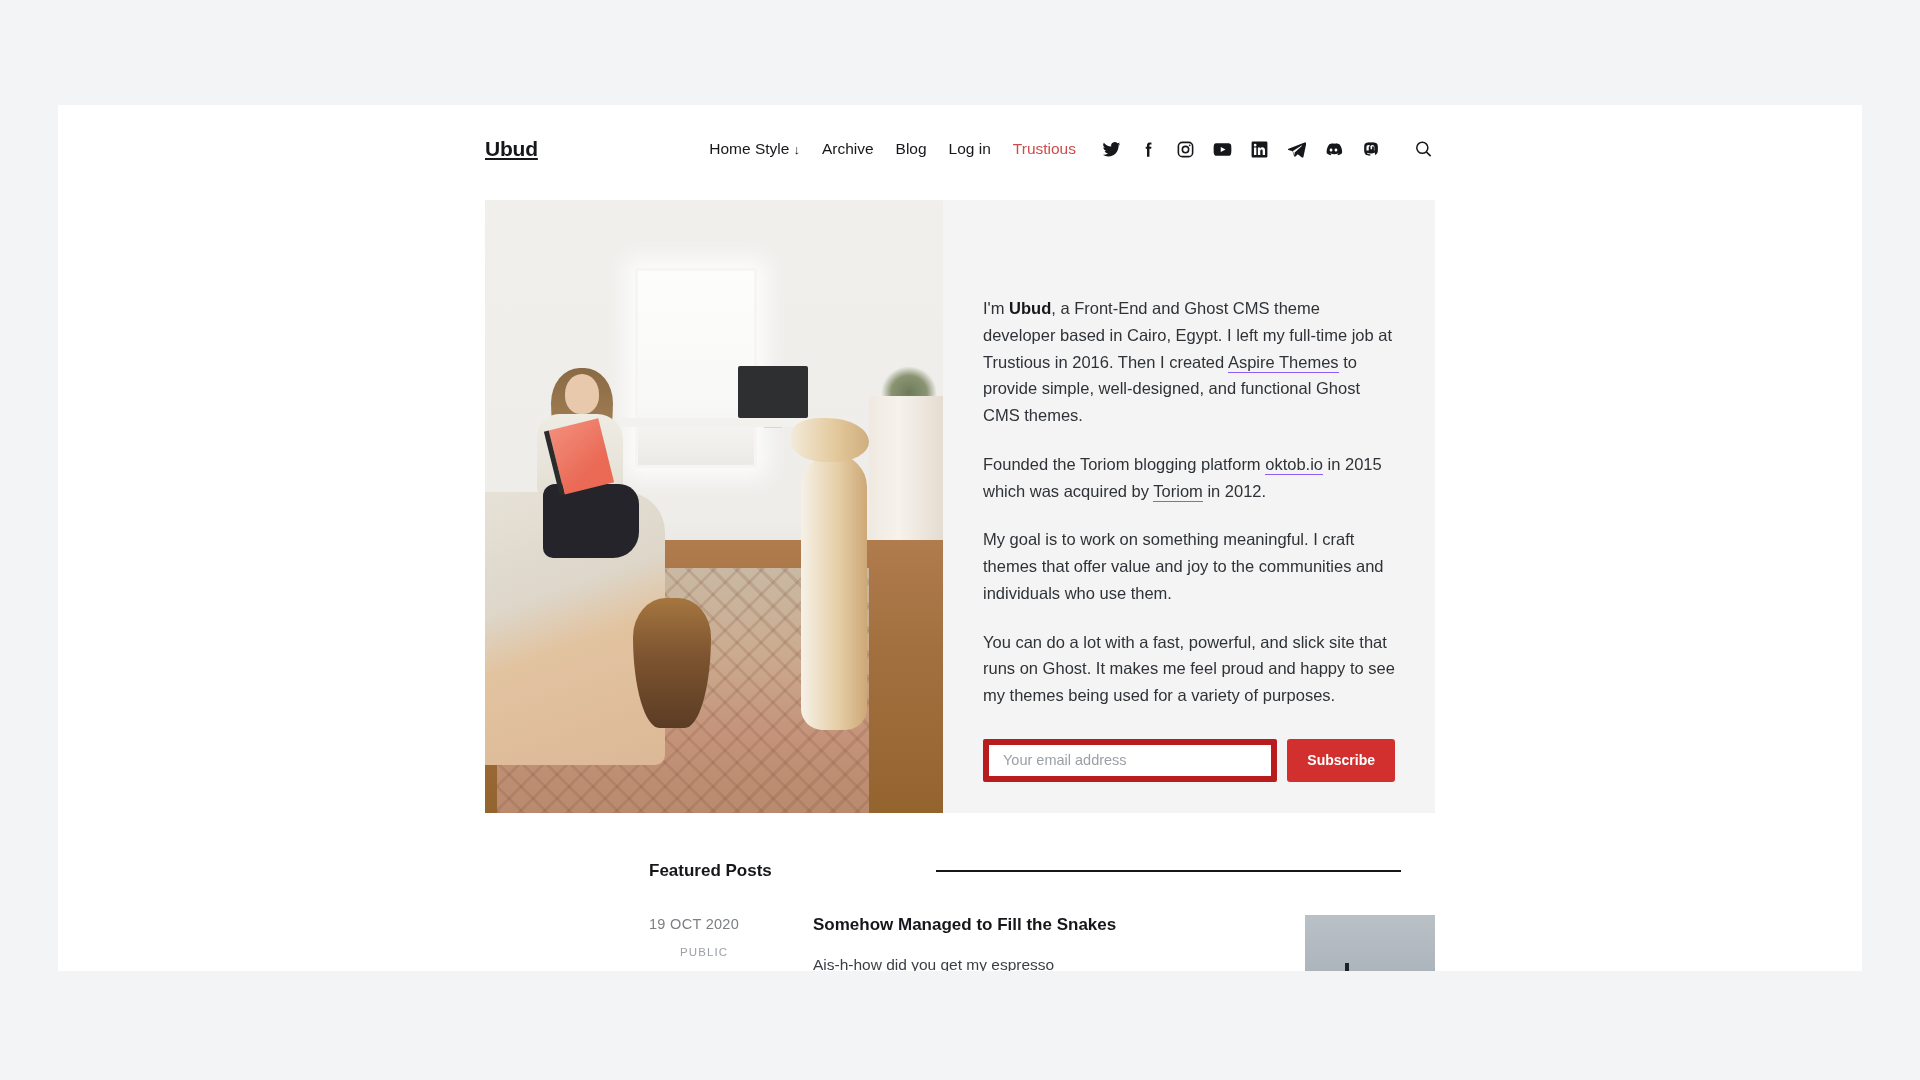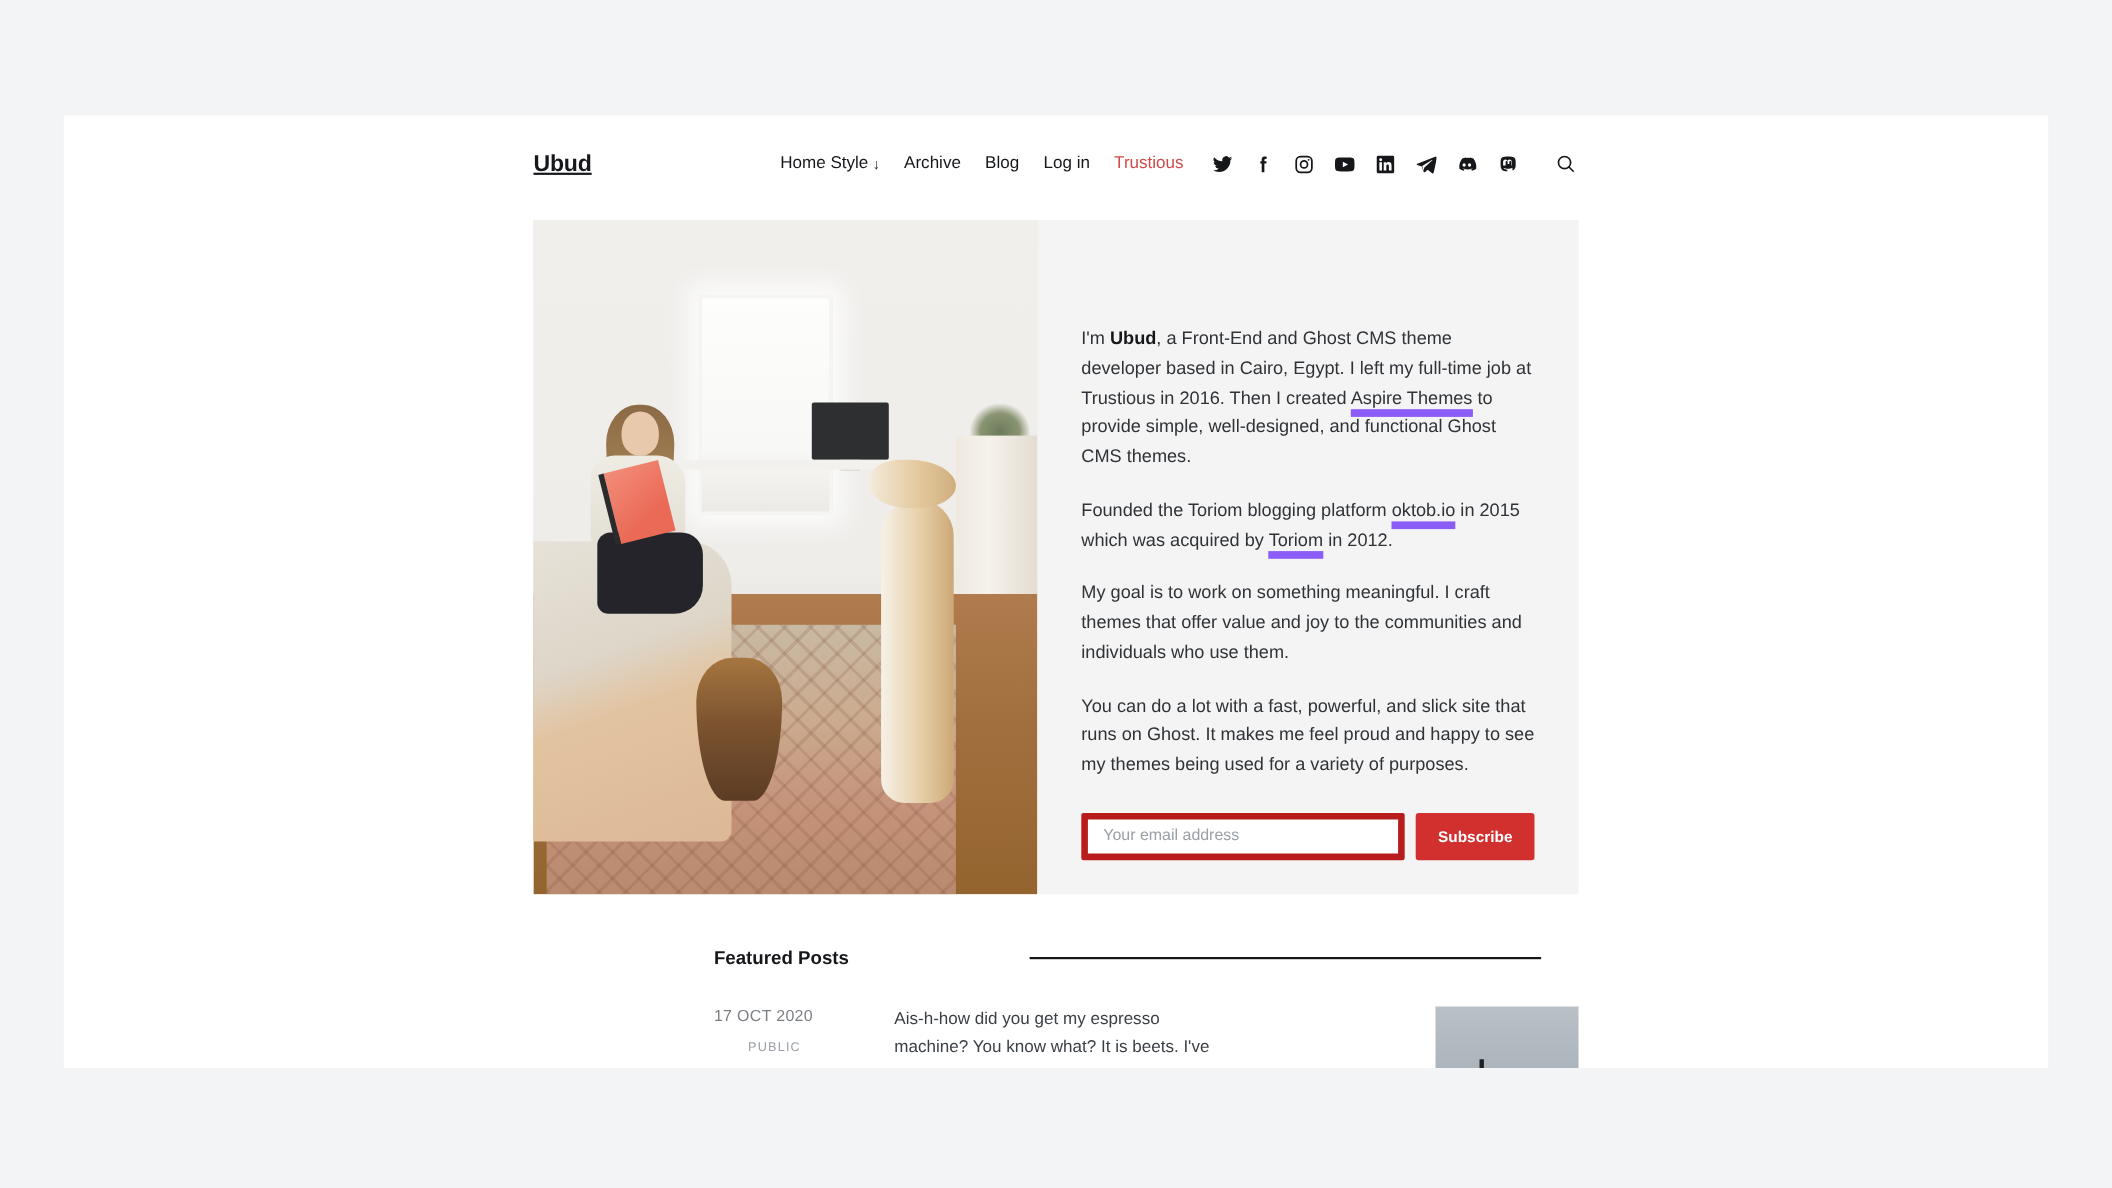--- a/index.html
+++ b/index.html
@@ -186,21 +186,21 @@
     line-height: 1.62;
     color: #2f3337;
     margin-bottom: 22px;
     max-width: 420px;
   }
   #bio-copy p:last-of-type { margin-bottom: 0; }
   #bio-copy b { font-weight: 700; color: #15171a; }
   #bio-copy a {
     color: #2f3337;
     text-decoration: none;
-    border-bottom: 7px solid #8b5cf6;
+    border-bottom: 1px solid #8b5cf6;
     padding-bottom: 1px;
   }
 
   #subscribe-form {
     display: flex;
     gap: 10px;
     margin-top: 30px;
     max-width: 420px;
   }
   #email-input {
@@ -413,24 +413,25 @@
   </section>
 
   <section id="featured">
     <div id="featured-head">
       <h2 id="featured-title">Featured Posts</h2>
       <div id="featured-rule"></div>
     </div>
 
     <article class="post-row">
       <div class="post-meta">
-        <div class="post-date">17 OCT 2020</div>
+        <div class="post-date">19 OCT 2020</div>
         <div class="post-access">PUBLIC</div>
       </div>
       <div class="post-body">
+        <h3 class="post-title">Somehow Managed to Fill the Snakes</h3>
         <p class="post-excerpt">Ais-h-how did you get my espresso machine? You know what? It is beets. I've</p>
       </div>
       <div class="post-thumb">
 
         <div class="post-person"></div>
       </div>
     </article>
   </section>
 
 </div>

